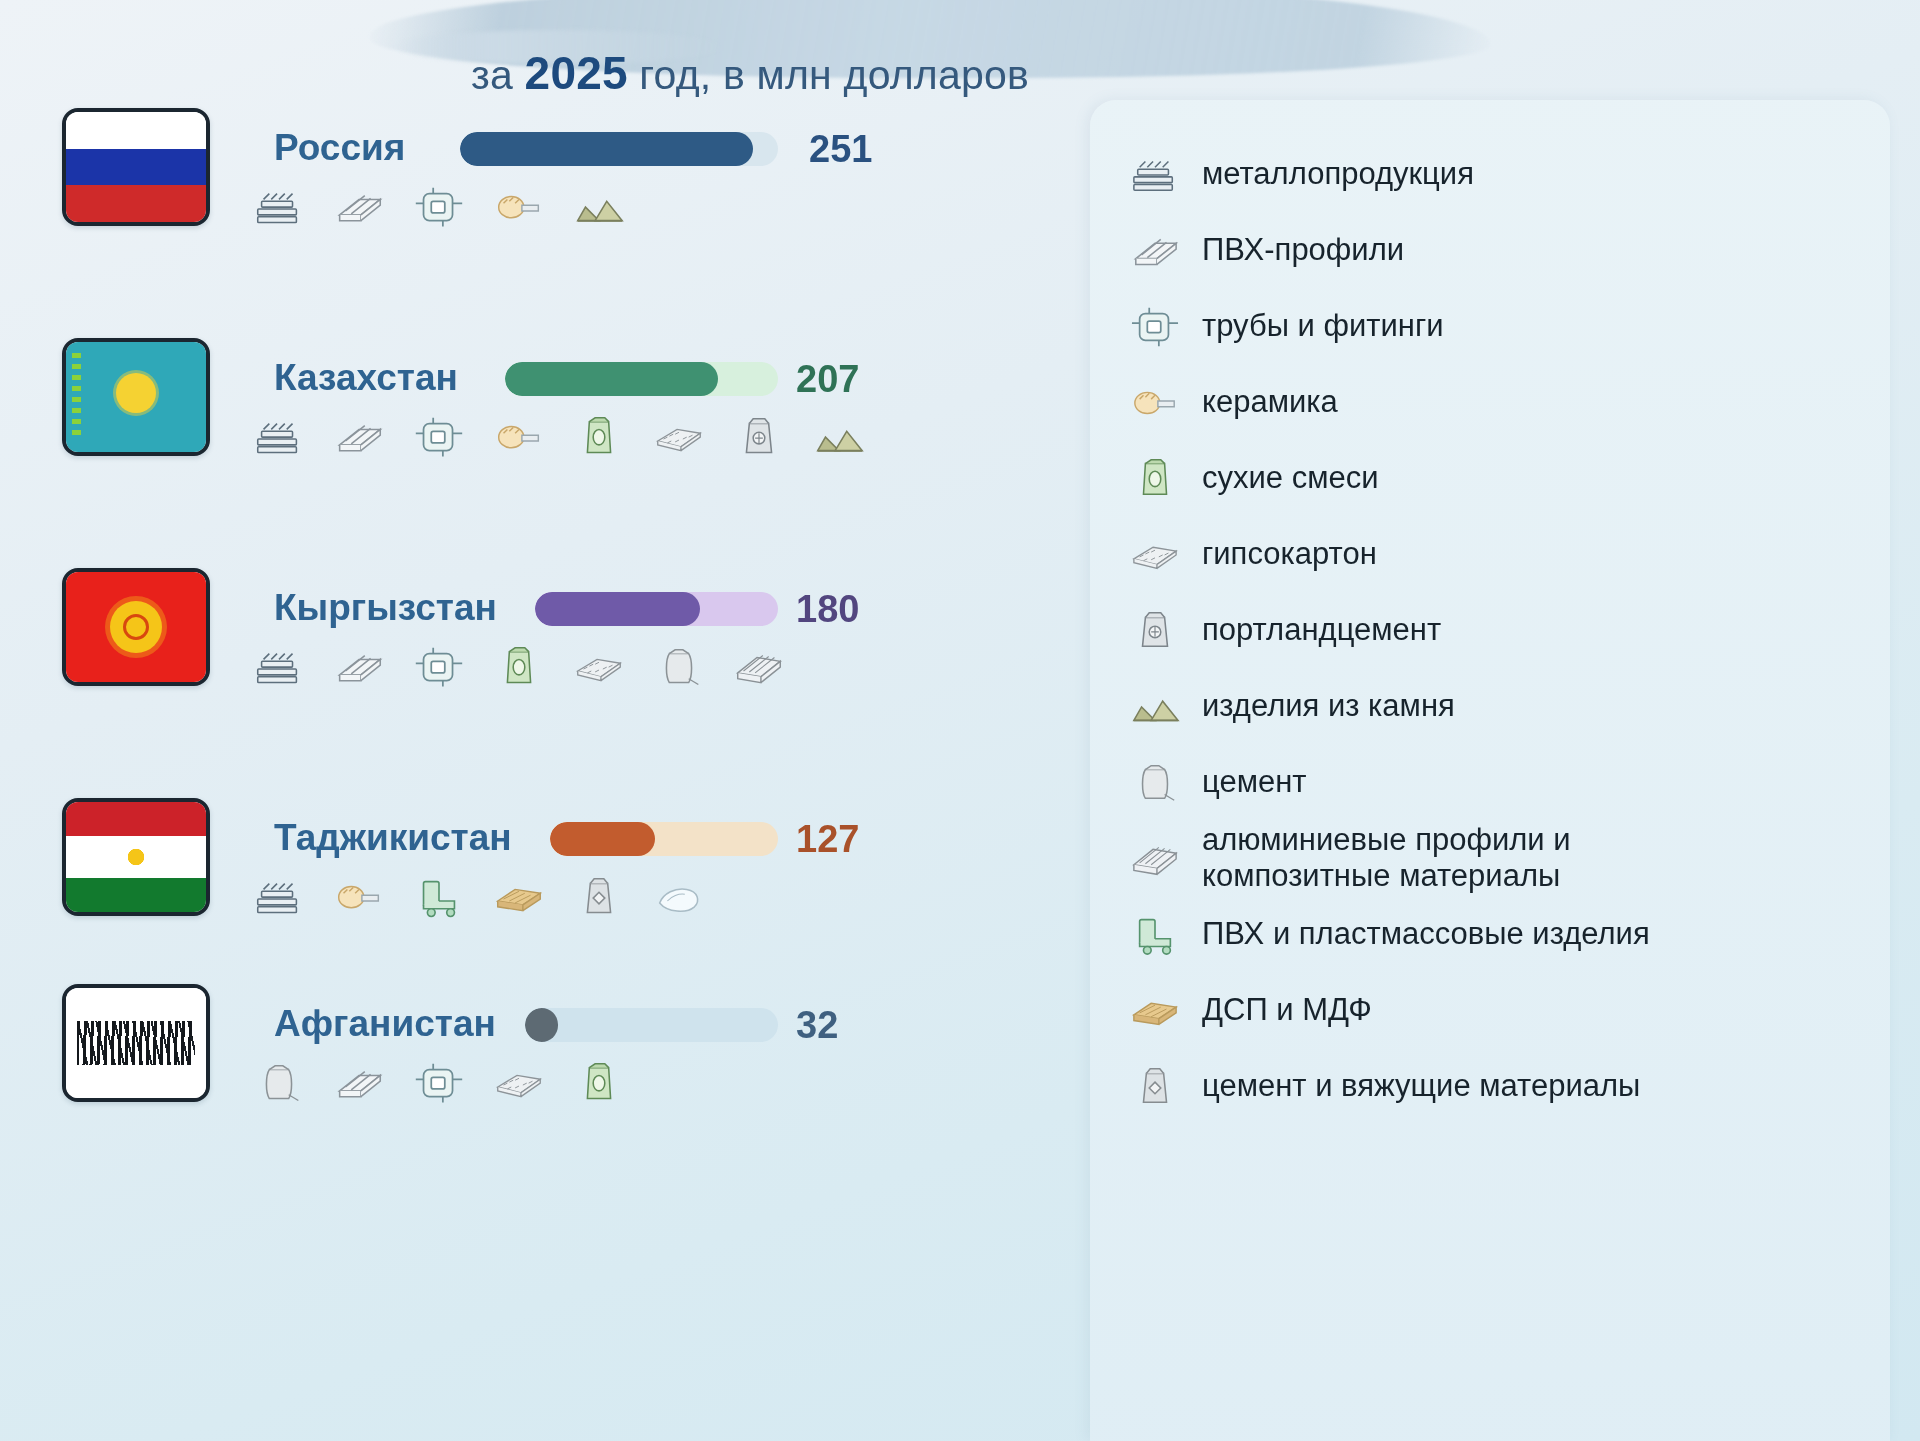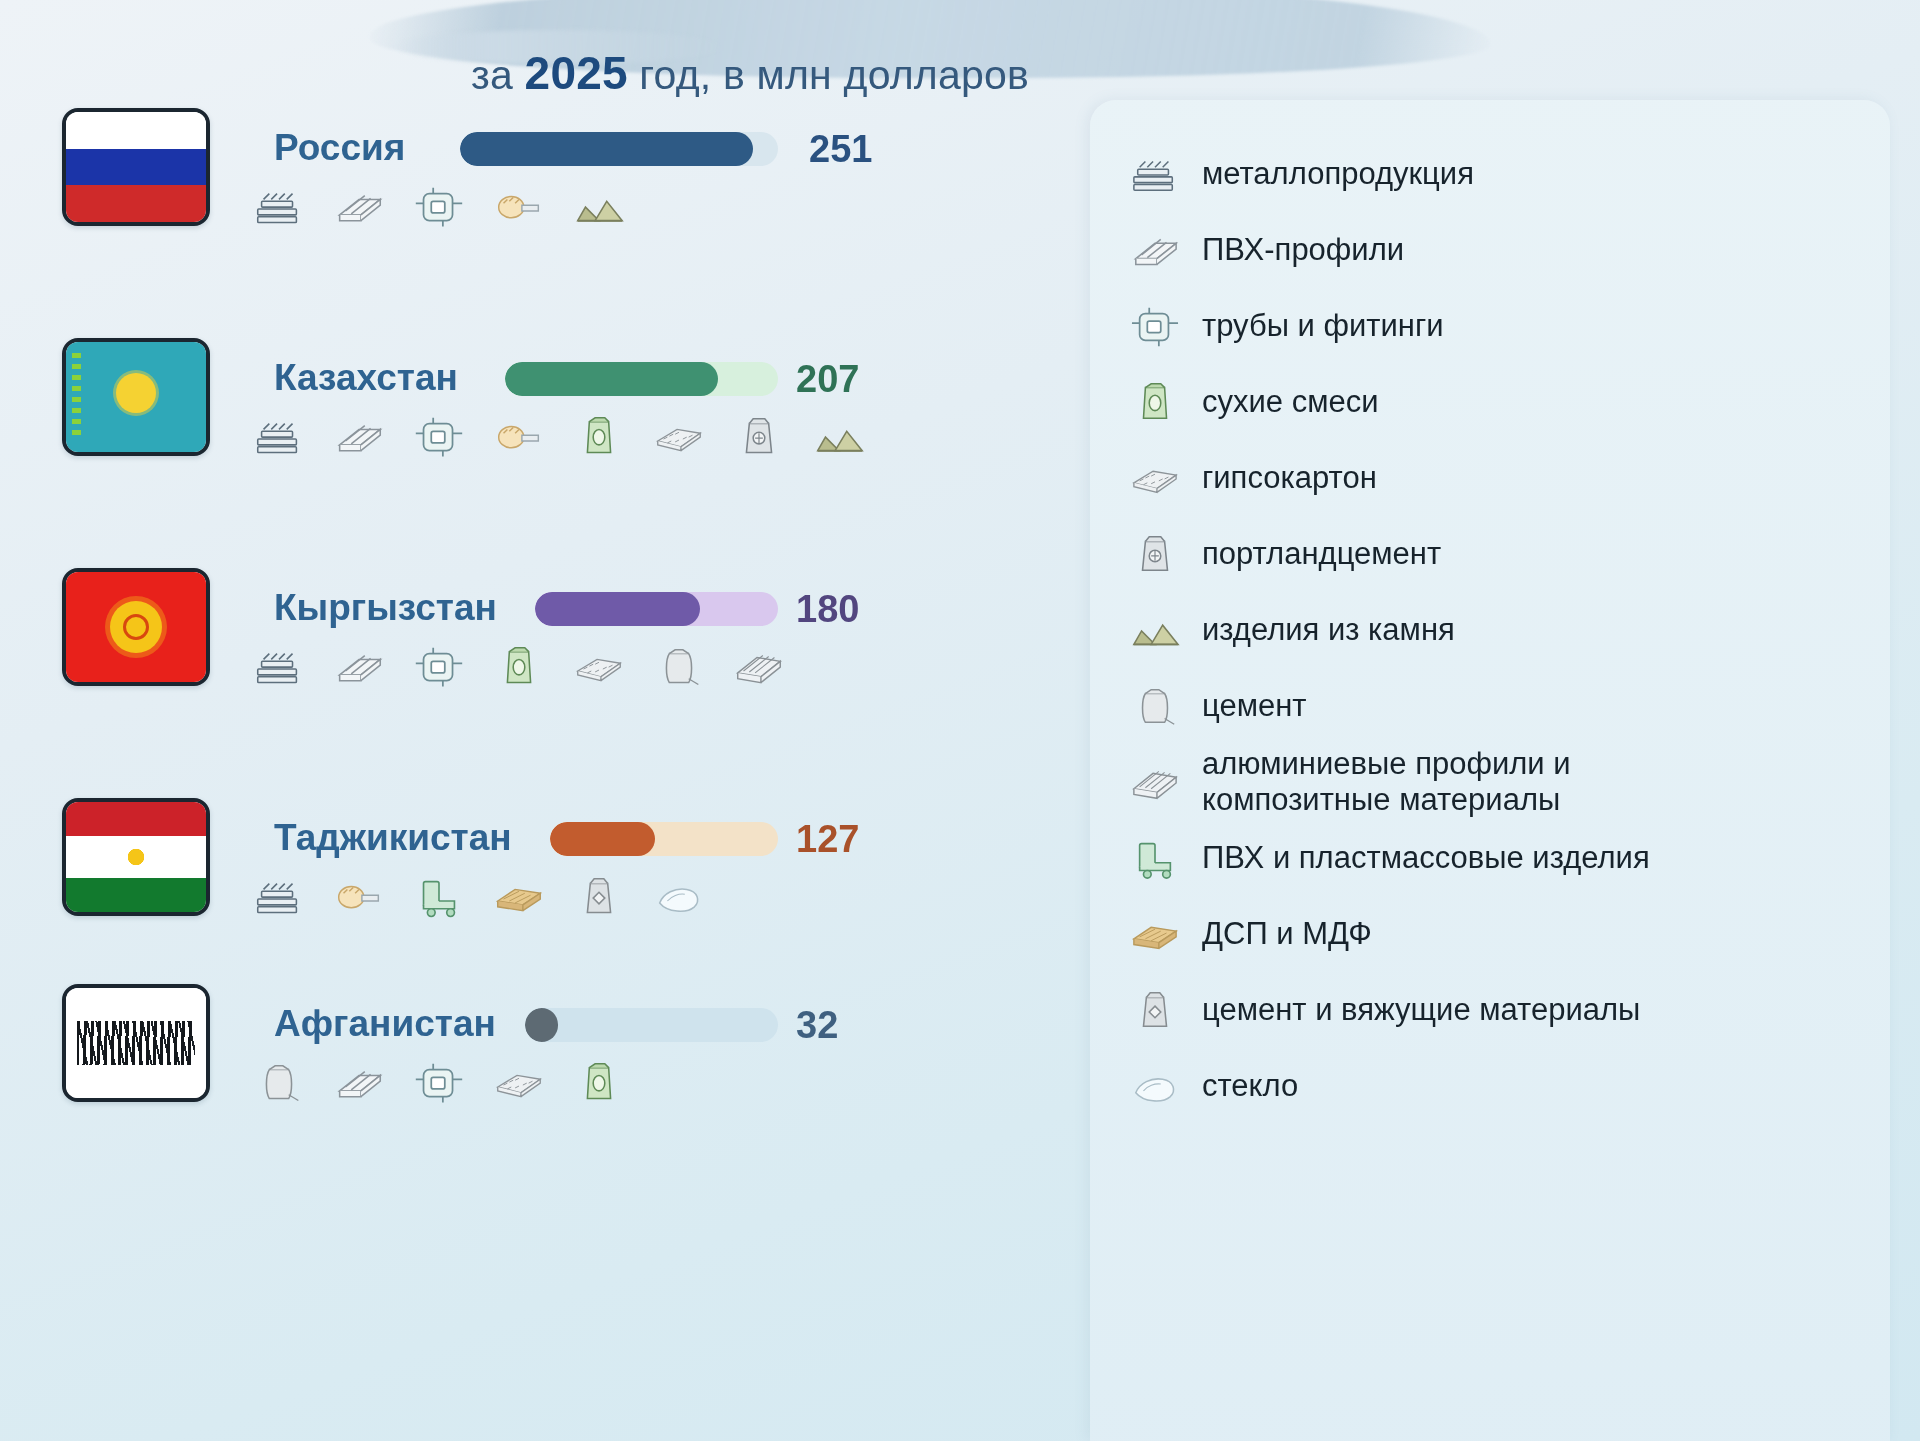--- a/index.html
+++ b/index.html
@@ -498,20 +498,32 @@
             <path d="M14 22 L6 22 M44 22 L54 22 M24 12 L24 6 M34 40 L34 46"></path>
             <rect x="22" y="20" width="14" height="12" rx="2" fill="#fff"></rect>
           </g>
         </svg>
       </span>
       <span class="ltxt">трубы и фитинги</span>
     </div>
     <div class="litem">
       <span class="lico">
         <svg viewBox="0 0 60 50" xmlns="http://www.w3.org/2000/svg">
+          <g stroke="#c9a76a" stroke-width="1.5" fill="#f6e3bb">
+            <ellipse cx="22" cy="26" rx="13" ry="11"></ellipse>
+            <path d="M33 24 L50 24 L50 30 L33 30 Z" fill="#e9eef1" stroke="#9aa7ae"></path>
+            <path d="M14 22 L18 18 M20 20 L24 16 M26 22 L30 18"></path>
+          </g>
+        </svg>
+      </span>
+      <span class="ltxt">керамика</span>
+    </div>
+    <div class="litem">
+      <span class="lico">
+        <svg viewBox="0 0 60 50" xmlns="http://www.w3.org/2000/svg">
           <g stroke="#5e8a56" stroke-width="1.6" fill="#cfe6c4">
             <path d="M20 10 L40 10 L42 42 L18 42 Z"></path>
             <path d="M20 10 L26 6 L36 6 L40 10" fill="#bcd9ae"></path>
             <ellipse cx="30" cy="26" rx="6" ry="8" fill="#eef7e8"></ellipse>
           </g>
         </svg>
       </span>
       <span class="ltxt">сухие смеси</span>
     </div>
     <div class="litem">
@@ -608,24 +620,13 @@
         <svg viewBox="0 0 60 50" xmlns="http://www.w3.org/2000/svg">
           <g stroke="#868c90" stroke-width="1.6" fill="#dde2e5">
             <path d="M21 12 L39 12 L42 42 L18 42 Z"></path>
             <path d="M21 12 L25 7 L35 7 L39 12"></path>
             <path d="M30 21 L36 27 L30 33 L24 27 Z" fill="#f2f4f5"></path>
           </g>
         </svg>
       </span>
       <span class="ltxt">цемент и вяжущие материалы</span>
     </div>
-    <div class="litem">
-      <span class="lico">
-        <svg viewBox="0 0 60 50" xmlns="http://www.w3.org/2000/svg">
-          <g stroke="#a9bcc6" stroke-width="1.6" fill="#f4fafd">
-            <path d="M10 32 C14 22 26 16 38 18 C50 20 52 30 46 36 C38 43 18 42 10 32 Z"></path>
-            <path d="M18 30 C22 25 30 22 36 23" stroke-width="1.1"></path>
-          </g>
-        </svg>
-      </span>
-      <span class="ltxt">стекло</span>
-    </div>
   </div>
 
 </body></html>

